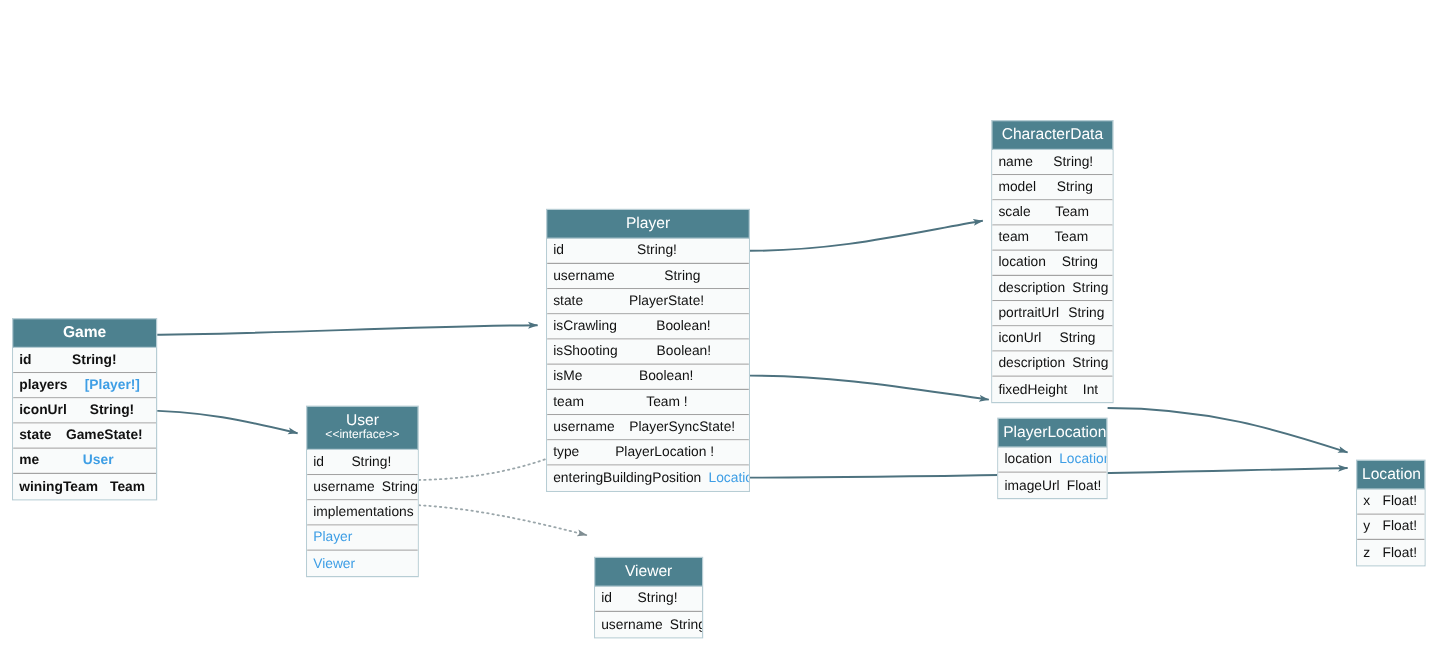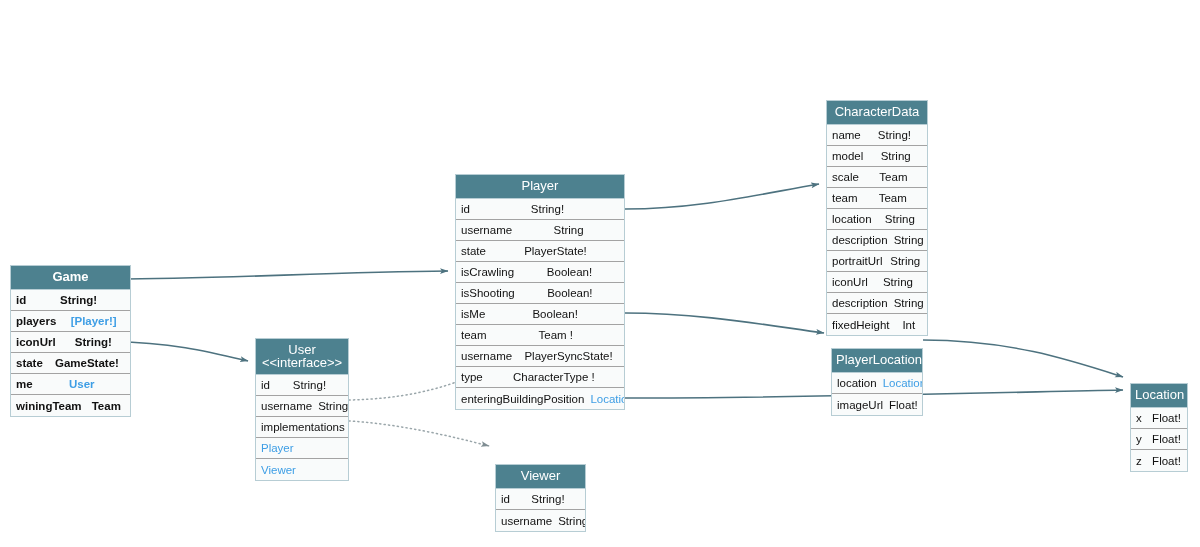--- a/index.html
+++ b/index.html
@@ -48,21 +48,21 @@
     font-size: 13px;
     line-height: 14px;
     padding: 4px 4px 5px 4px;
     box-sizing: border-box;
     border-bottom: 1px solid #b7cdd4;
     white-space: nowrap;
     overflow: hidden;
   }
   .entity-header .stereo {
     display: block;
-    font-size: 13px;
+    font-size: 10px;
     line-height: 12px;
   }
   .row {
     display: flex;
     align-items: center;
     box-sizing: border-box;
     border-bottom: 1px solid #a3a3a3;
     background: #f9fbfb;
     font-size: 11.5px;
     line-height: 12px;
@@ -228,21 +228,21 @@
     <div class="row">
       <span class="fname">team</span>
       <span class="ftype">Team !</span>
     </div>
     <div class="row">
       <span class="fname">username</span>
       <span class="ftype">PlayerSyncState!</span>
     </div>
     <div class="row">
       <span class="fname">type</span>
-      <span class="ftype">CharacterType !</span>
+      <span class="ftype">PlayerLocation !</span>
     </div>
     <div class="row">
       <span class="fname">enteringBuildingPosition</span>
       <span class="ftype lnk">Location</span>
     </div>
   </div>
 
   <div class="entity" id="ent-viewer">
     <div class="entity-header">Viewer</div>
     <div class="row">

